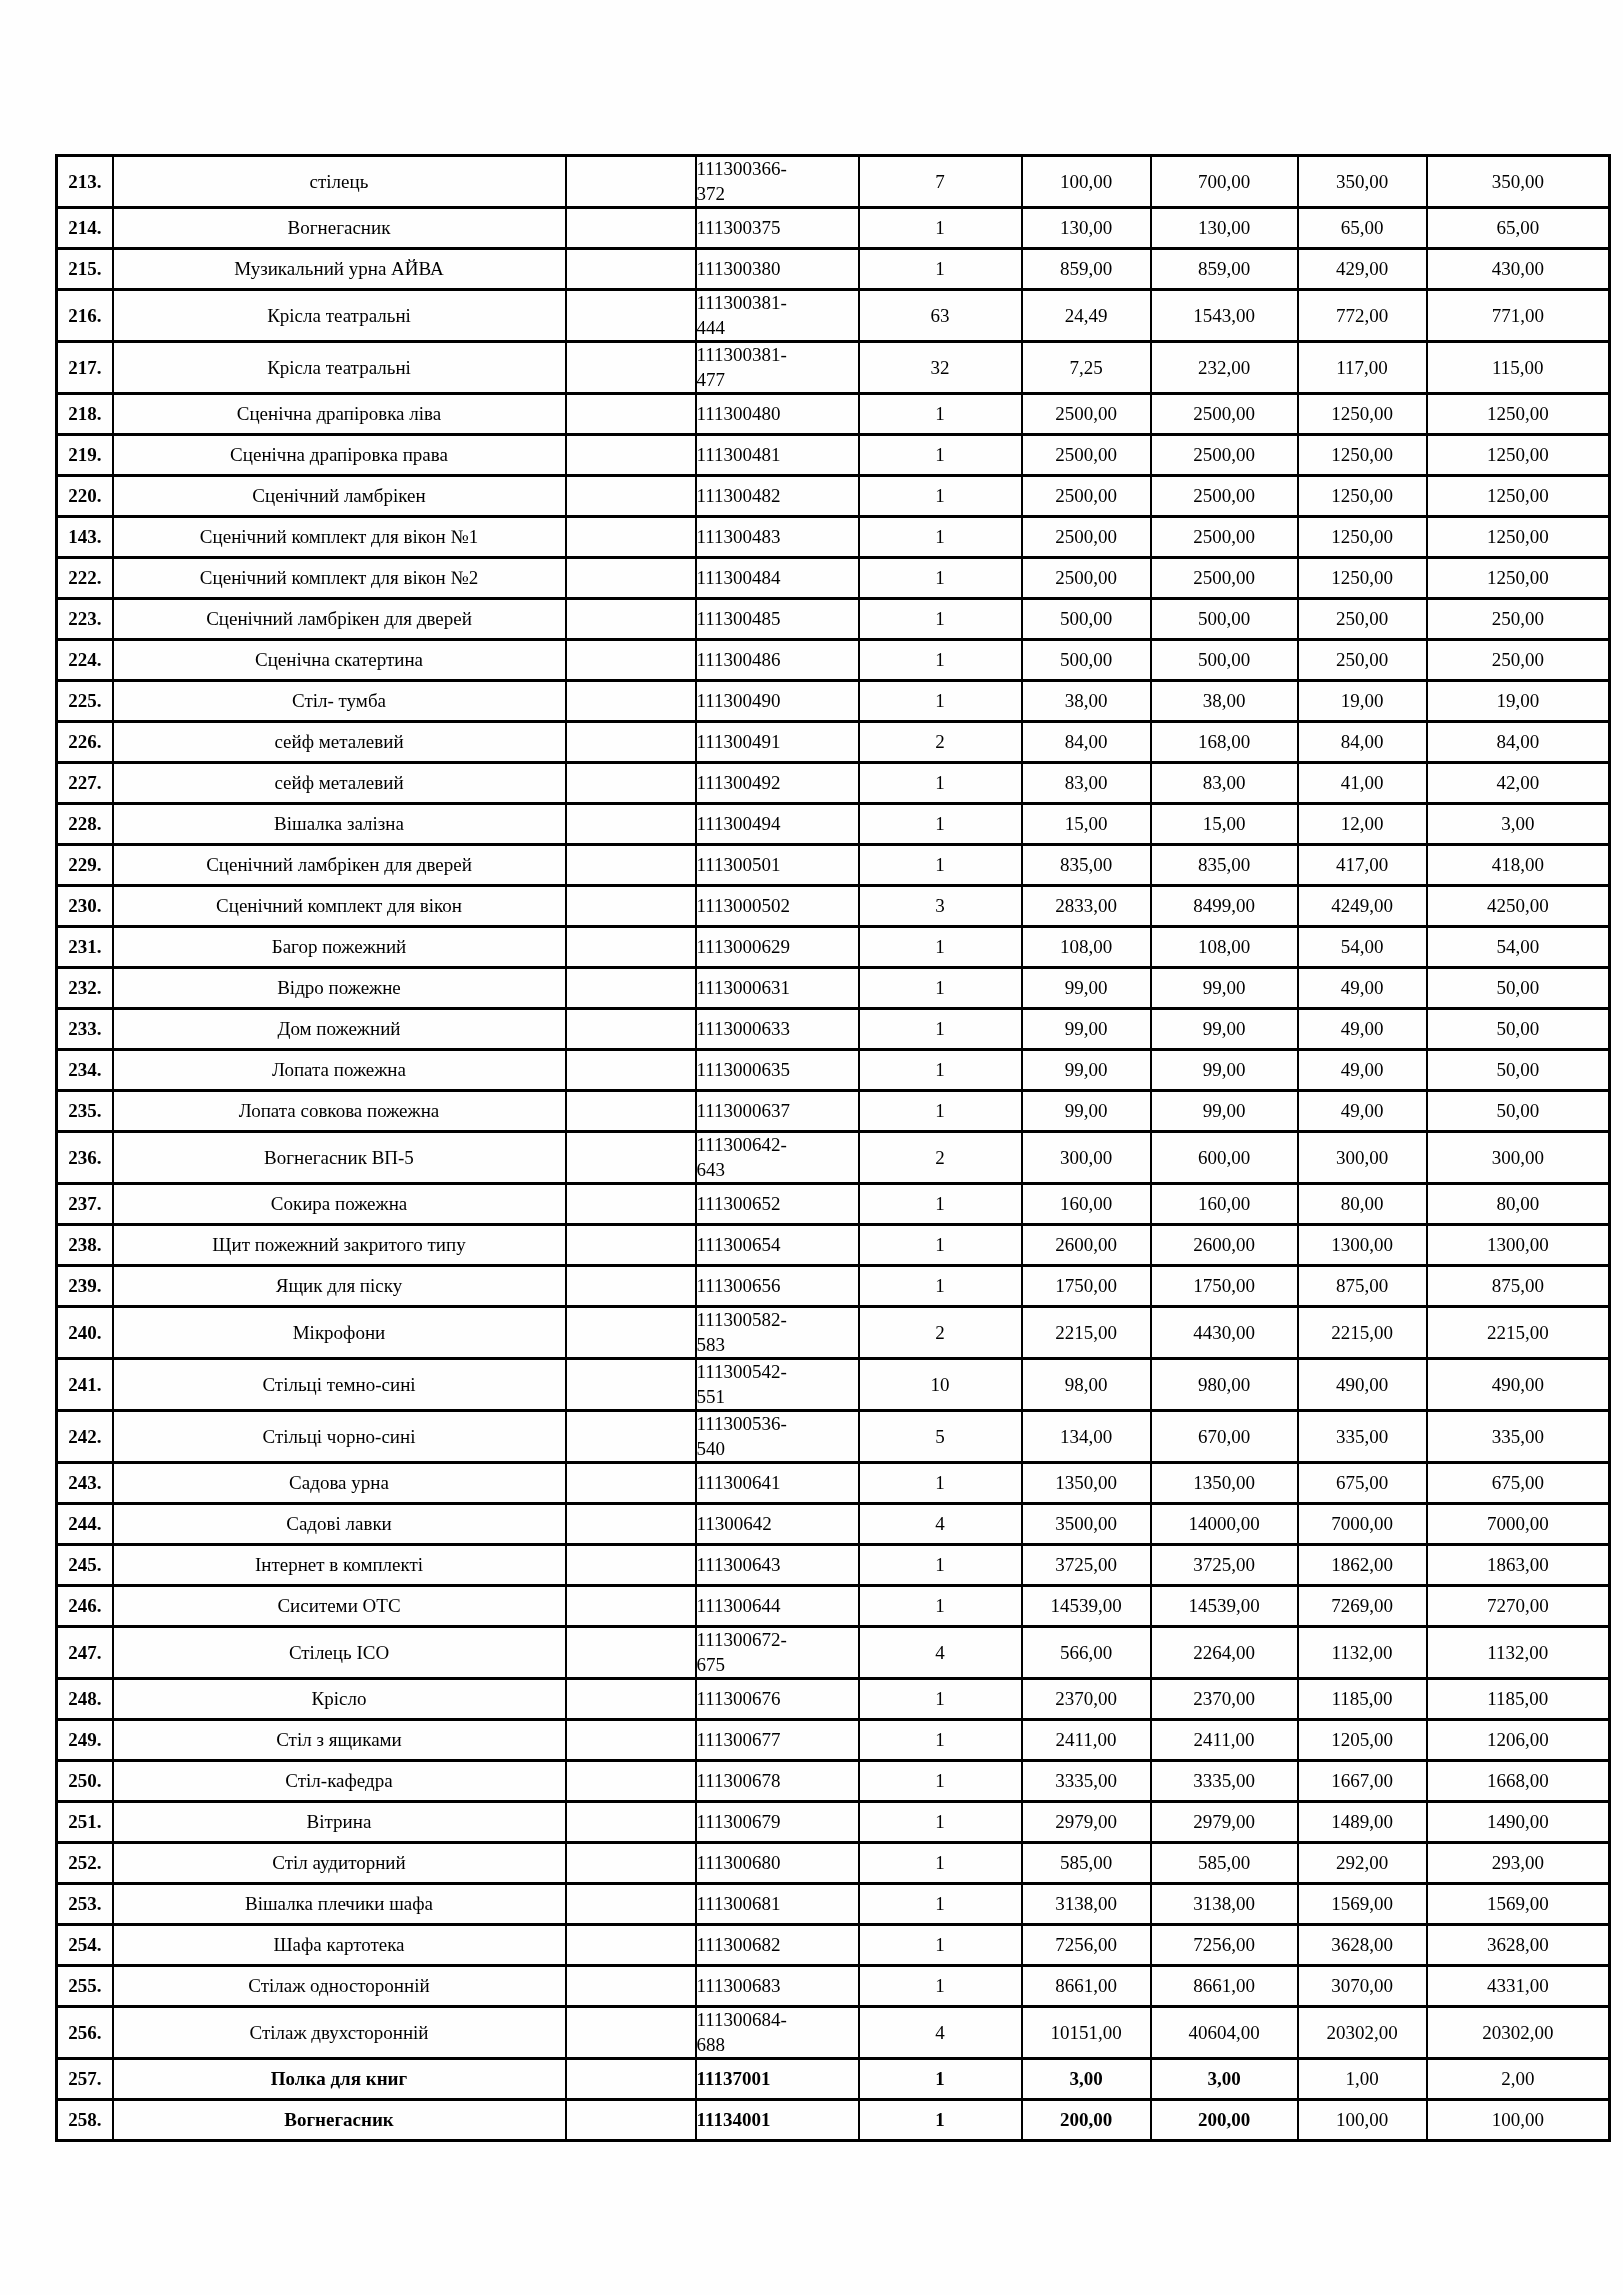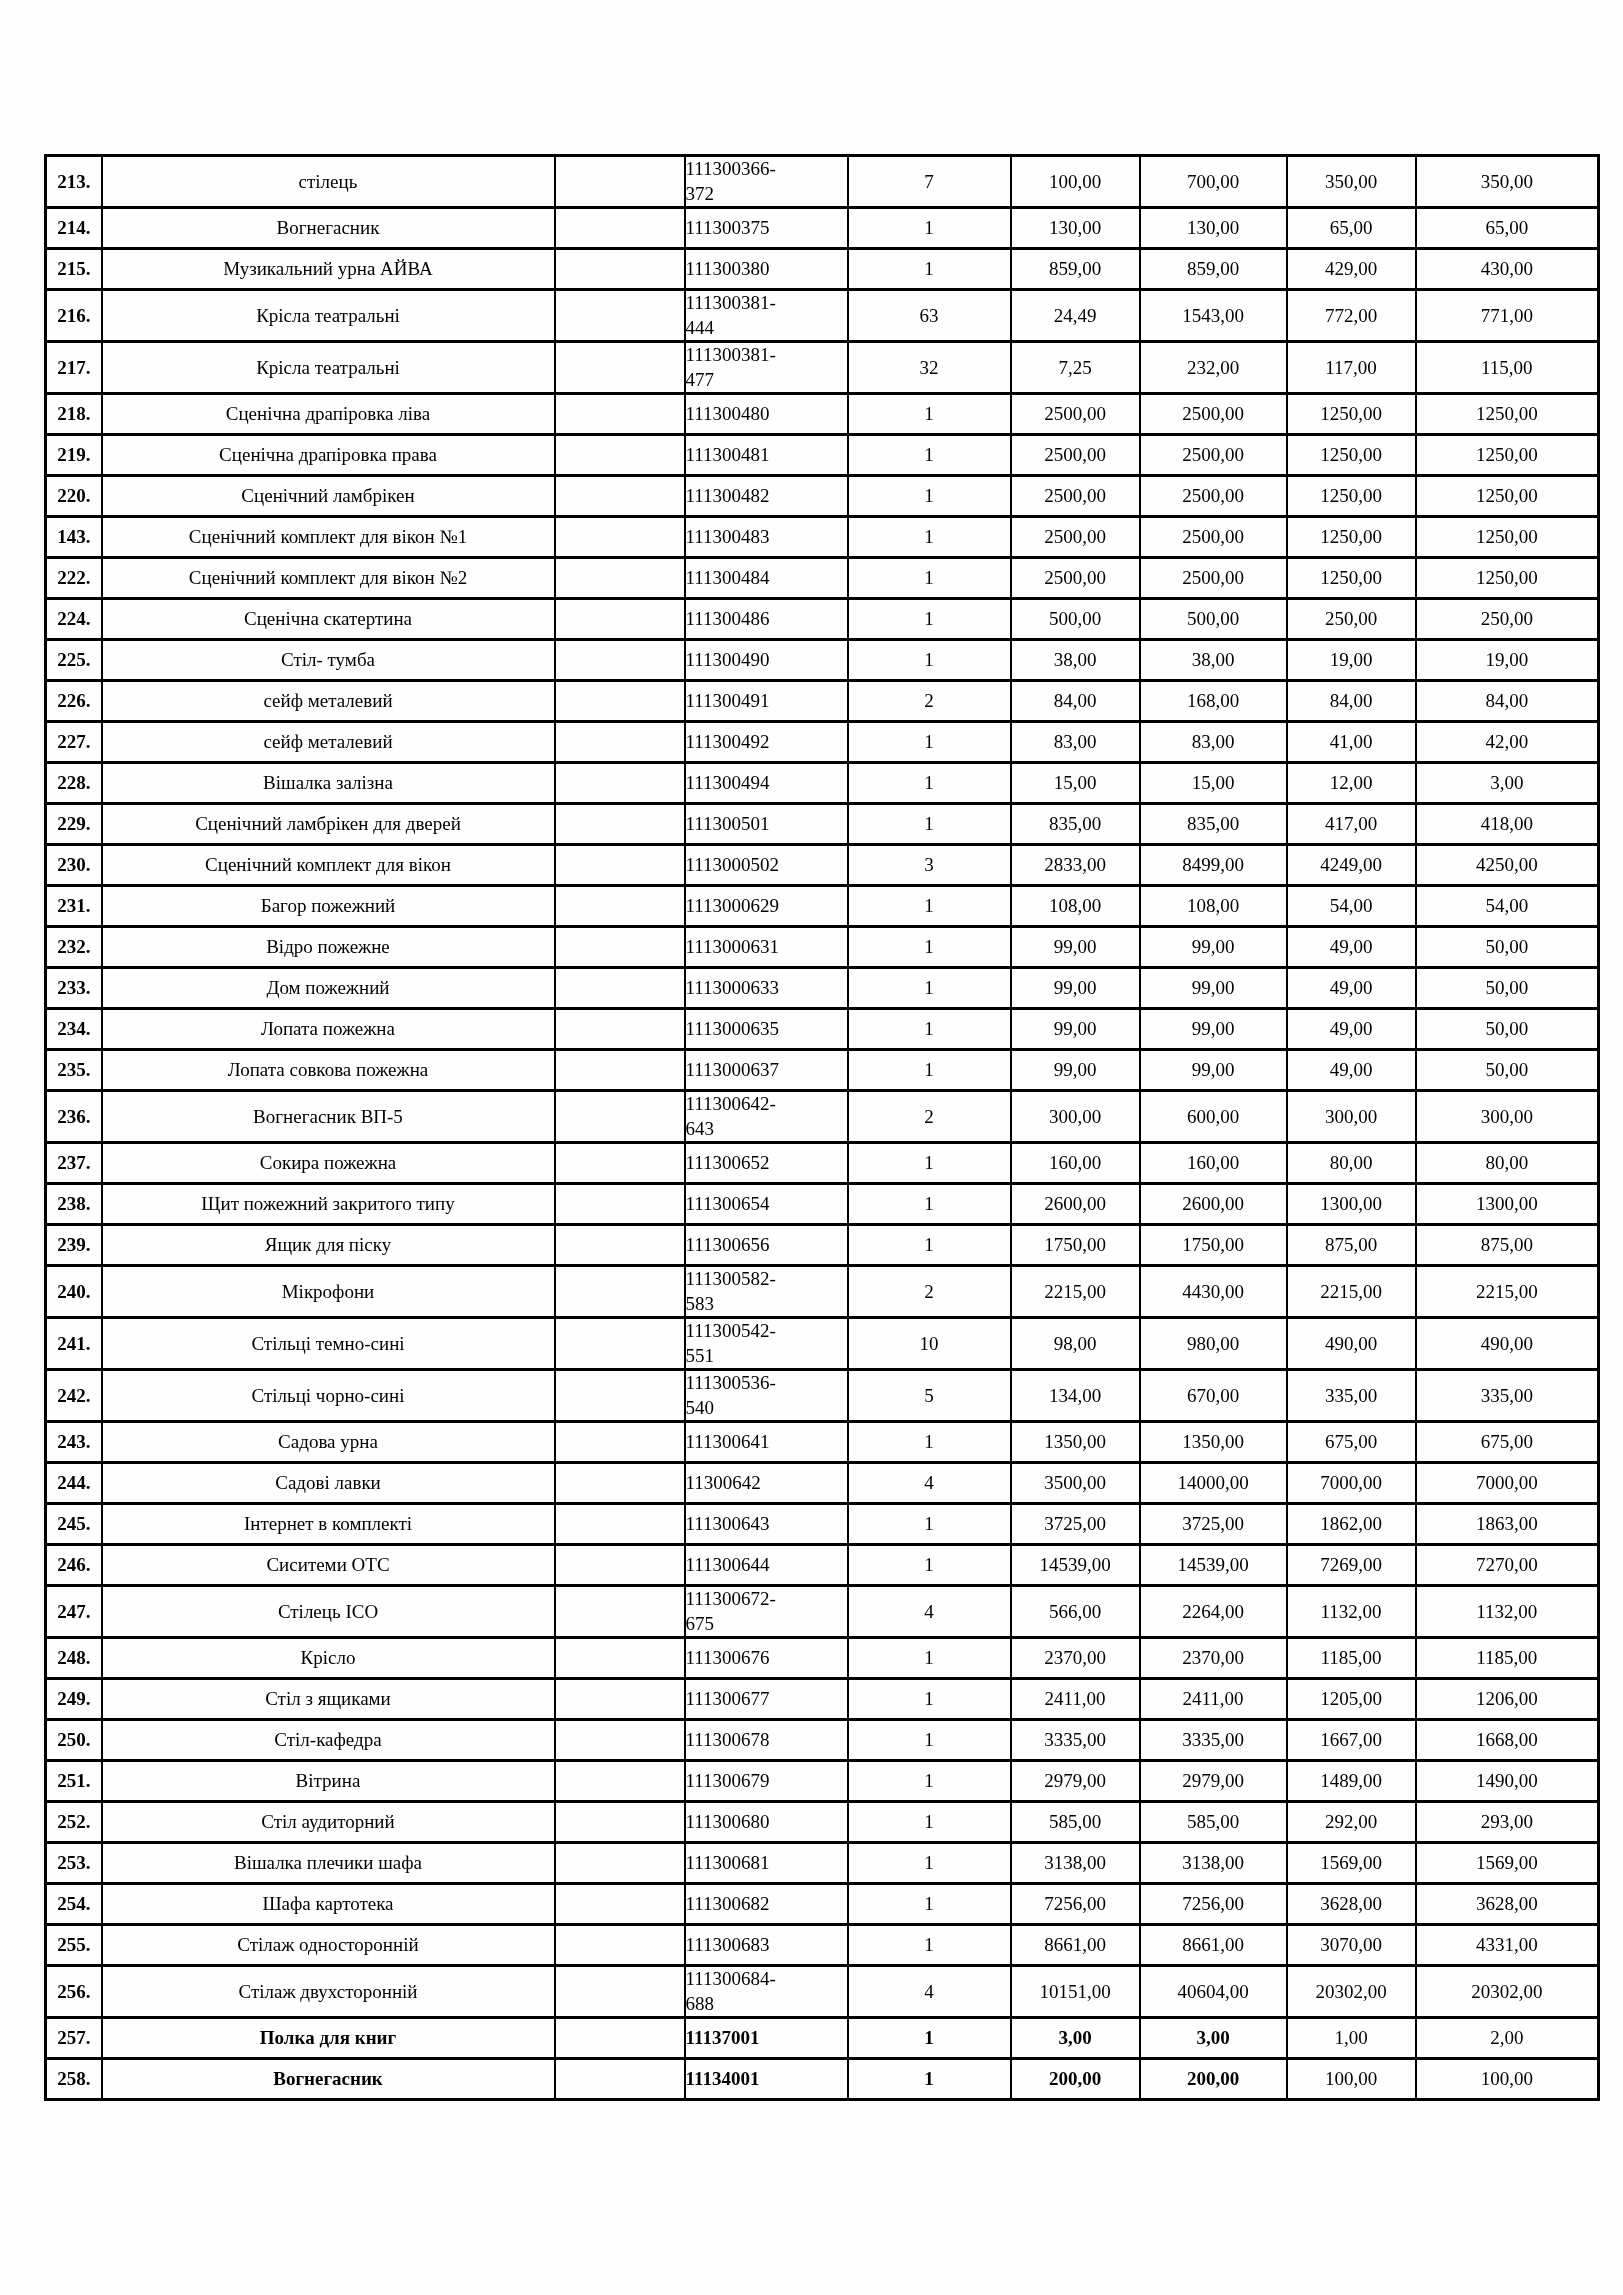--- a/index.html
+++ b/index.html
@@ -14,21 +14,21 @@
   }
   .page {
     position: absolute;
     left: 0; top: 0;
     width: 1623px;
     height: 2295px;
     background: #fefefe;
   }
   table.inv {
     position: absolute;
-    left: 44px;
+    left: 55px;
     top: 154px;
     width: 1552px;
     table-layout: fixed;
     border-collapse: collapse;
     border: 3.9px solid #000;
   }
   table.inv td {
     border-left: 2px solid #000;
     border-right: 2px solid #000;
     border-top: 3.3px solid #000;
@@ -190,20 +190,31 @@
           <td class="col-name">Сценічний комплект для вікон №2</td>
           <td class="col-blank"></td>
           <td class="col-inv">111300484</td>
           <td class="col-qty">1</td>
           <td class="col-price">2500,00</td>
           <td class="col-total">2500,00</td>
           <td class="col-wear">1250,00</td>
           <td class="col-residual">1250,00</td>
         </tr>
         <tr class="row">
+          <td class="col-num">223.</td>
+          <td class="col-name">Сценічний ламбрікен для дверей</td>
+          <td class="col-blank"></td>
+          <td class="col-inv">111300485</td>
+          <td class="col-qty">1</td>
+          <td class="col-price">500,00</td>
+          <td class="col-total">500,00</td>
+          <td class="col-wear">250,00</td>
+          <td class="col-residual">250,00</td>
+        </tr>
+        <tr class="row">
           <td class="col-num">224.</td>
           <td class="col-name">Сценічна скатертина</td>
           <td class="col-blank"></td>
           <td class="col-inv">111300486</td>
           <td class="col-qty">1</td>
           <td class="col-price">500,00</td>
           <td class="col-total">500,00</td>
           <td class="col-wear">250,00</td>
           <td class="col-residual">250,00</td>
         </tr>

